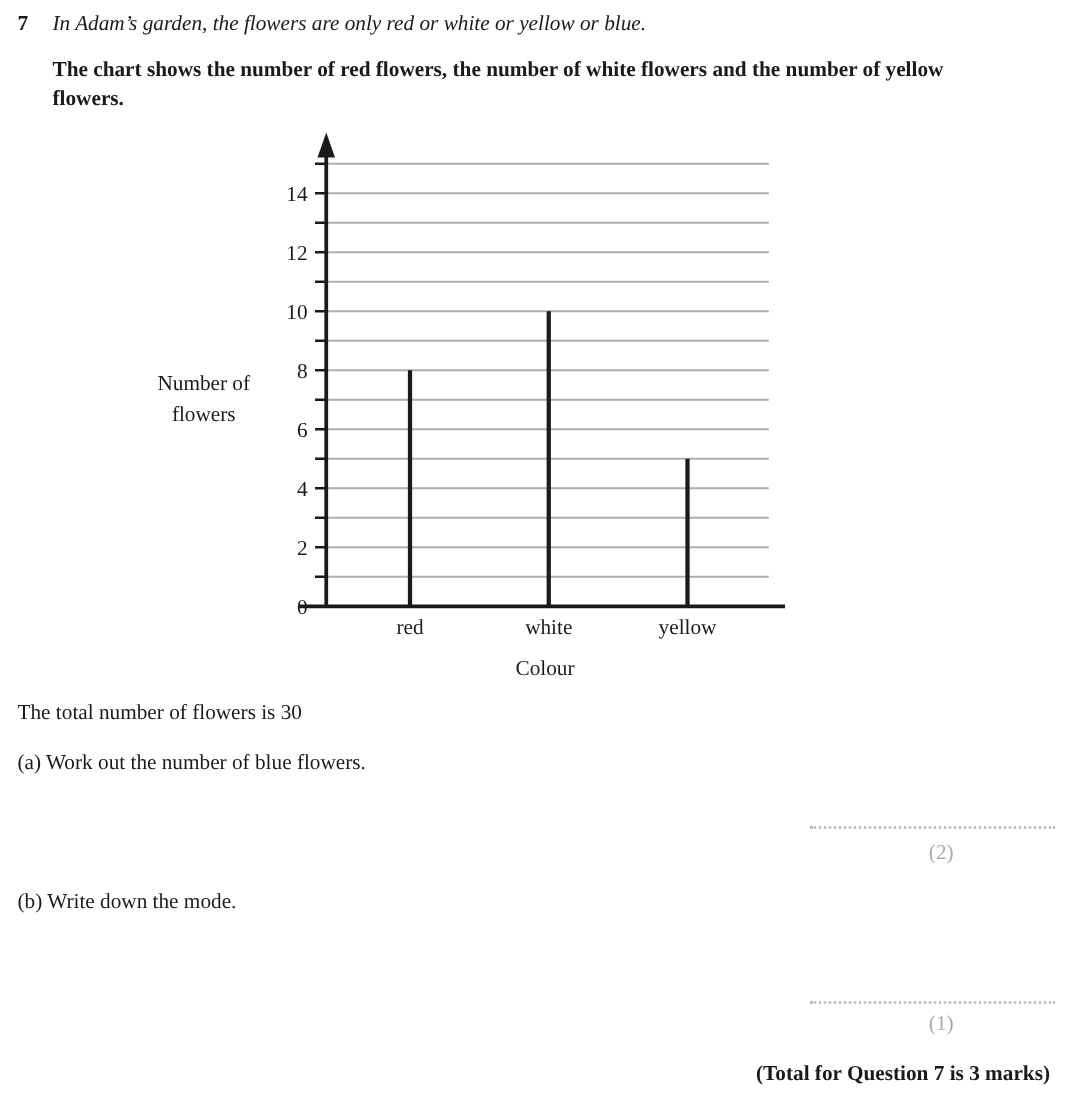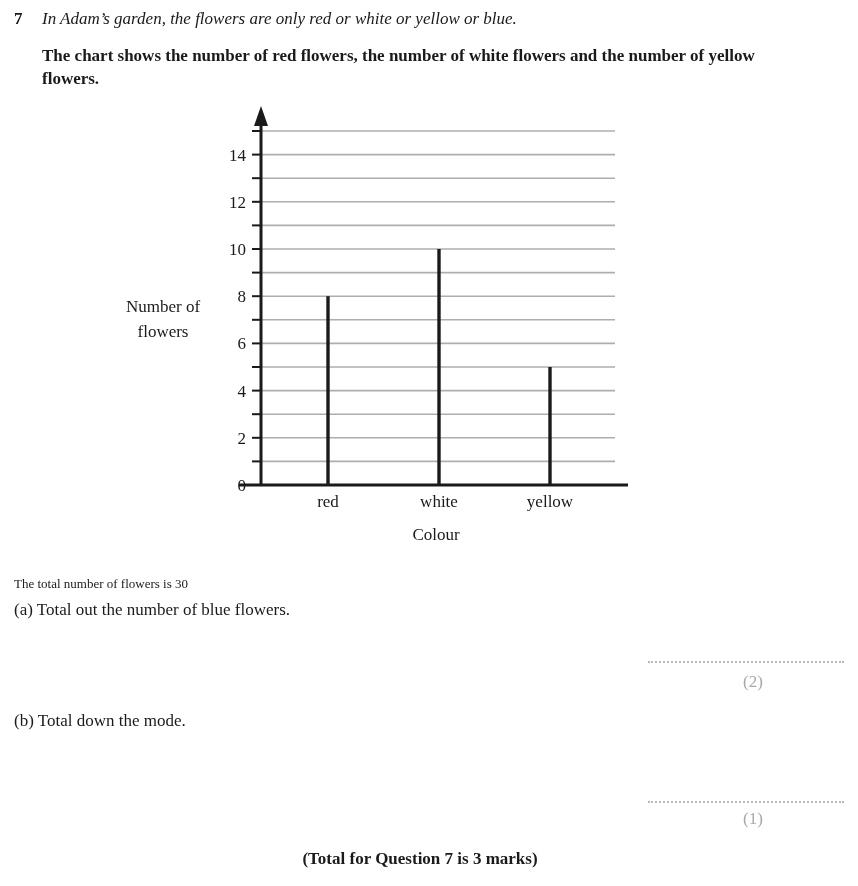--- a/index.html
+++ b/index.html
@@ -64,22 +64,22 @@
   .cat-label {
     font-family: "Liberation Serif", "DejaVu Serif", serif;
     font-size: 17px;
     fill: #1a1a1a;
     text-anchor: middle;
   }
 
   
   .total-line {
     left: 14px;
-    top: 576px;
-    font-size: 13px;
+    top: 560px;
+    font-size: 17px;
     white-space: nowrap;
   }
   .part-a {
     left: 14px;
     top: 600px;
     font-size: 17px;
     white-space: nowrap;
   }
   .part-b {
     left: 14px;
@@ -102,21 +102,21 @@
     text-align: center;
     width: 40px;
   }
   #mark-a { left: 733px; top: 672px; }
   #mark-b { left: 733px; top: 809px; }
 
   .total-marks {
     left: 0;
     top: 849px;
     width: 840px;
-    text-align: center;
+    text-align: right;
     font-size: 17px;
     font-weight: bold;
   }
 </style>
 </head>
 <body>
 
 <div class="abs q-number">7</div>
 <div class="abs stem-1">In Adam’s garden, the flowers are only red or white or yellow or blue.</div>
 <div class="abs stem-2">The chart shows the number of red flowers, the number of white flowers and the number of yellow flowers.</div>
@@ -171,23 +171,23 @@
       <text x="439" y="407" class="cat-label">white</text>
       <line x1="550" y1="385" x2="550" y2="267" stroke="#1a1a1a" stroke-width="3.4"></line>
       <text x="550" y="407" class="cat-label">yellow</text>
       <text x="436" y="440" class="cat-label">Colour</text>
       <text x="163" y="212" class="axis-label-text" text-anchor="middle">Number of</text>
       <text x="163" y="237" class="axis-label-text" text-anchor="middle">flowers</text>
     </svg>
 </div>
 
 <div class="abs total-line">The total number of flowers is 30</div>
-<div class="abs part-a">(a) Total out the number of blue flowers.</div>
+<div class="abs part-a">(a) Work out the number of blue flowers.</div>
 
 <div class="abs answer-line" id="answer-line-a"></div>
 <div class="abs mark" id="mark-a">(2)</div>
 
-<div class="abs part-b">(b) Total down the mode.</div>
+<div class="abs part-b">(b) Write down the mode.</div>
 
 <div class="abs answer-line" id="answer-line-b"></div>
 <div class="abs mark" id="mark-b">(1)</div>
 
 <div class="abs total-marks">(Total for Question 7 is 3 marks)</div>
 
 </body></html>

